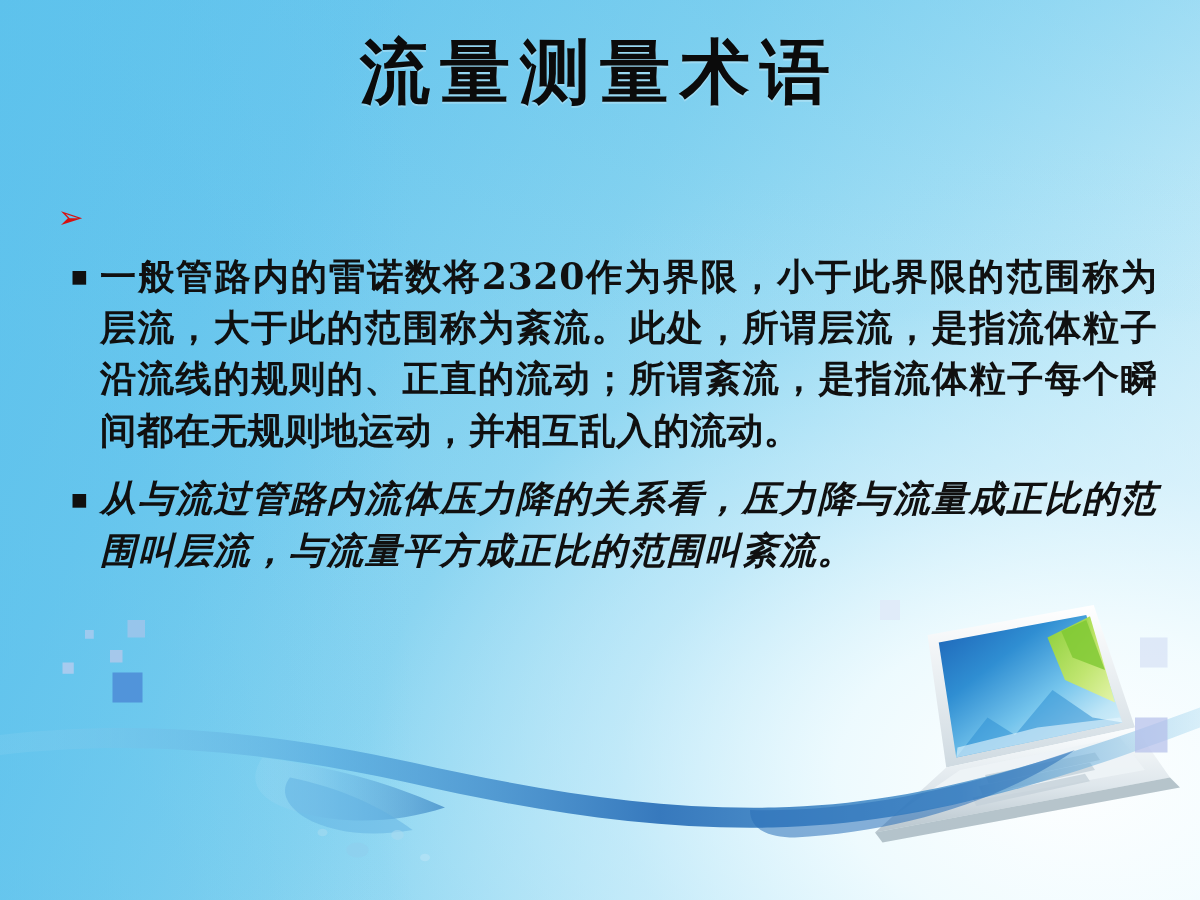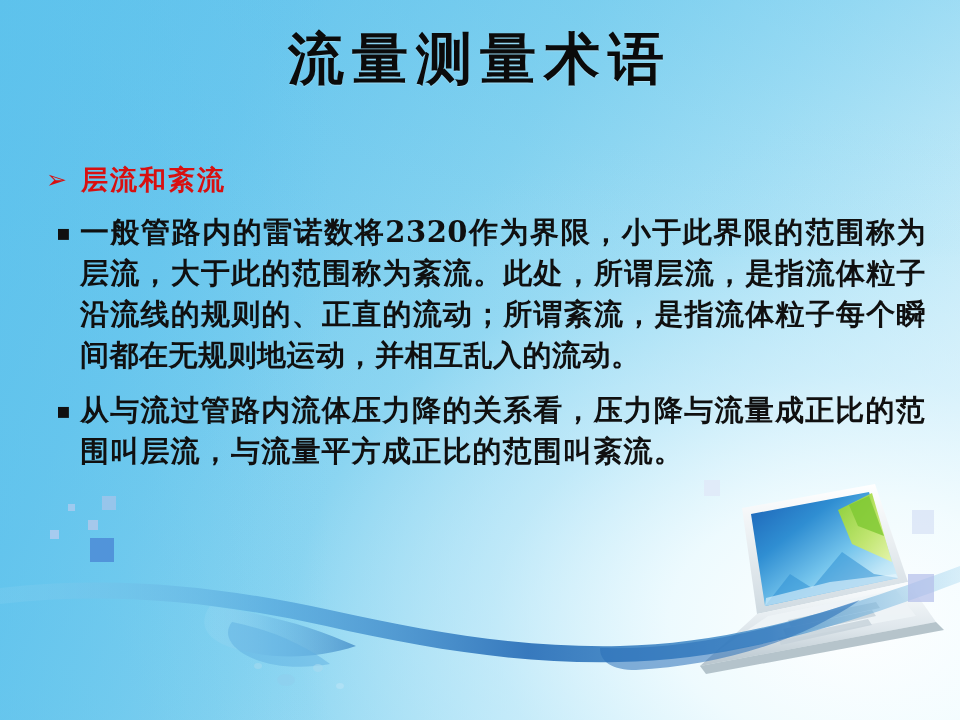--- a/index.html
+++ b/index.html
@@ -122,21 +122,21 @@
     flex: 1 1 auto;
     color: #101010;
     font-family: "DejaVu Serif", "Liberation Serif", serif;
     font-weight: 700;
     font-size: 29px;
     line-height: 41px;
     letter-spacing: 0.5px;
     text-align: justify;
     text-justify: inter-character;
   }
-  .para-text.p2 { letter-spacing: 1.2px; }
+  .para-text.p2 { letter-spacing: 1.2px; font-style: italic; }
 </style>
 </head>
 <body>
 
 <div id="slide">
 
   <div class="bg-base"></div>
   <div class="bg-topfade"></div>
   <div class="bg-leftfade"></div>
 
@@ -223,21 +223,20 @@
       </g>
     </svg>
   </div>
 
   <div class="title">流量测量术语</div>
 
   <div class="body-block">
 
     <div class="heading-row">
       <span class="arrow-bullet">➢</span>
-      <span class="heading-text">层流和紊流</span>
     </div>
 
     <div class="para">
       <span class="dot-bullet">▪</span>
       <span class="para-text">一般管路内的雷诺数将2320作为界限，小于此界限的范围称为层流，大于此的范围称为紊流。此处，所谓层流，是指流体粒子沿流线的规则的、正直的流动；所谓紊流，是指流体粒子每个瞬间都在无规则地运动，并相互乱入的流动。</span>
     </div>
 
     <div class="para">
       <span class="dot-bullet">▪</span>
       <span class="para-text p2">从与流过管路内流体压力降的关系看，压力降与流量成正比的范围叫层流，与流量平方成正比的范围叫紊流。</span>

